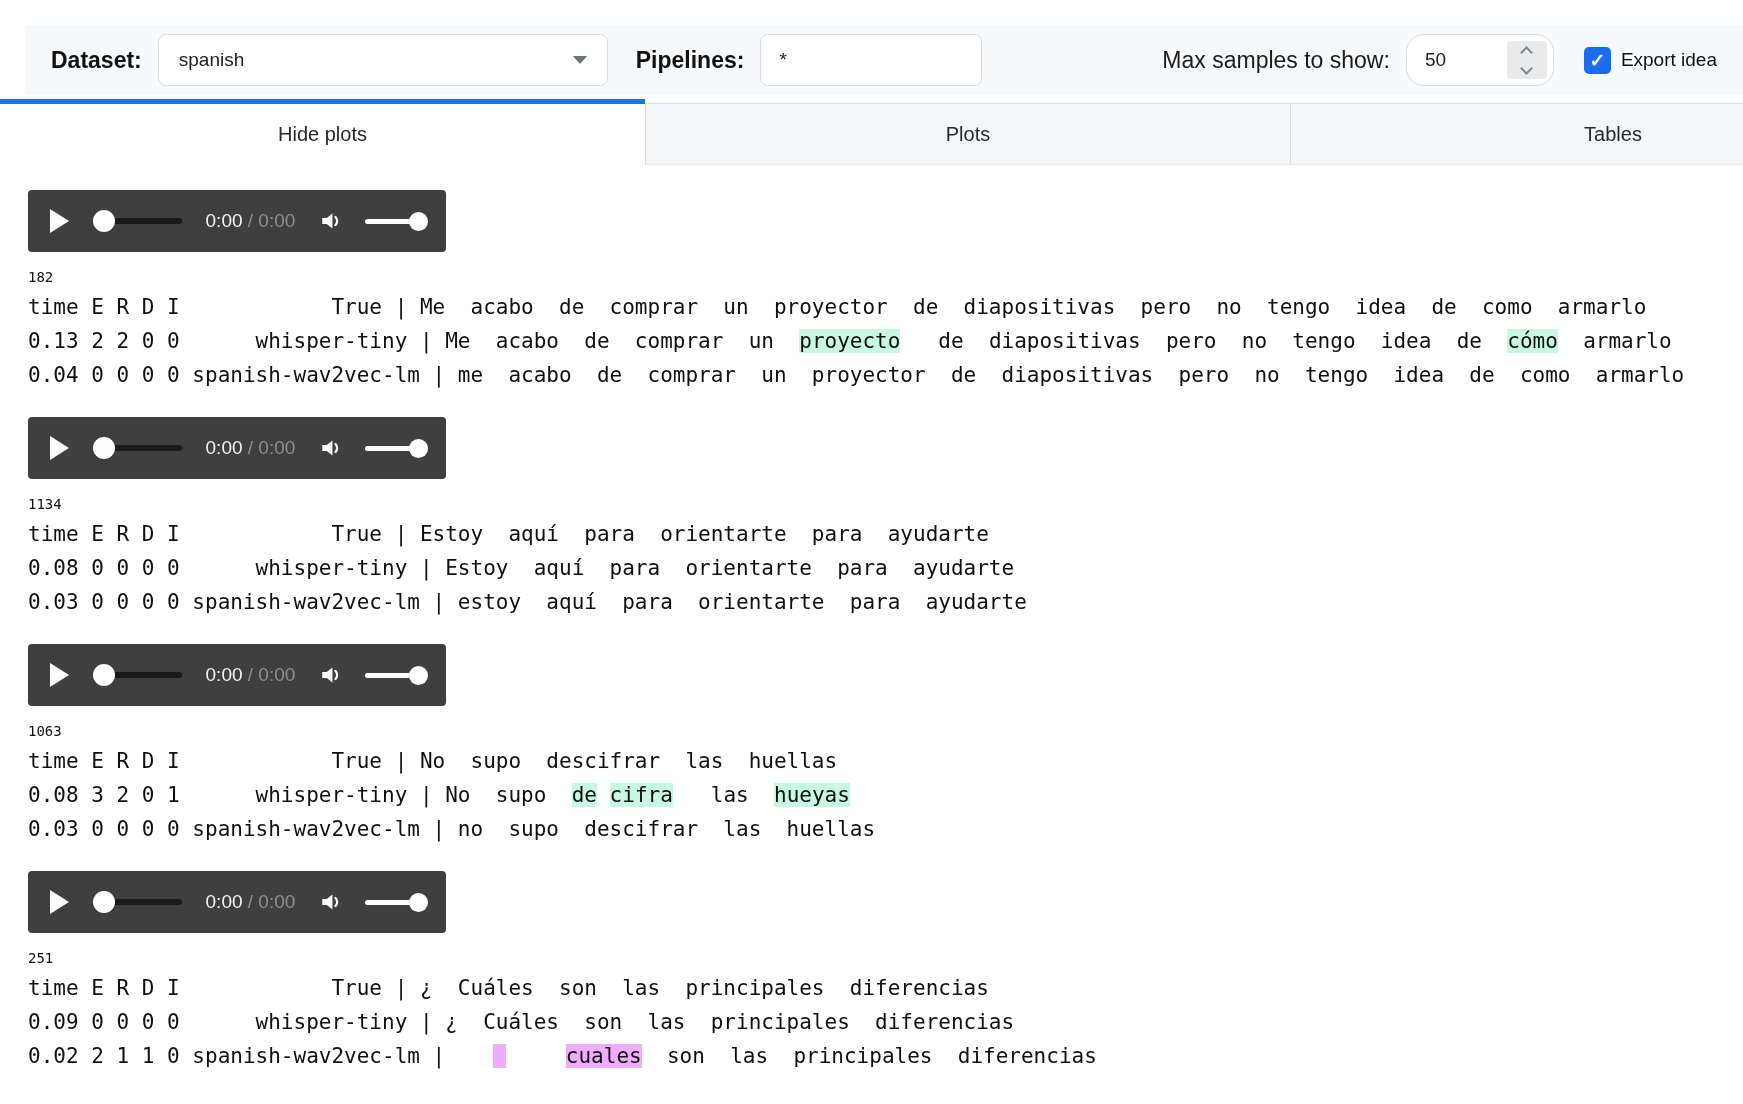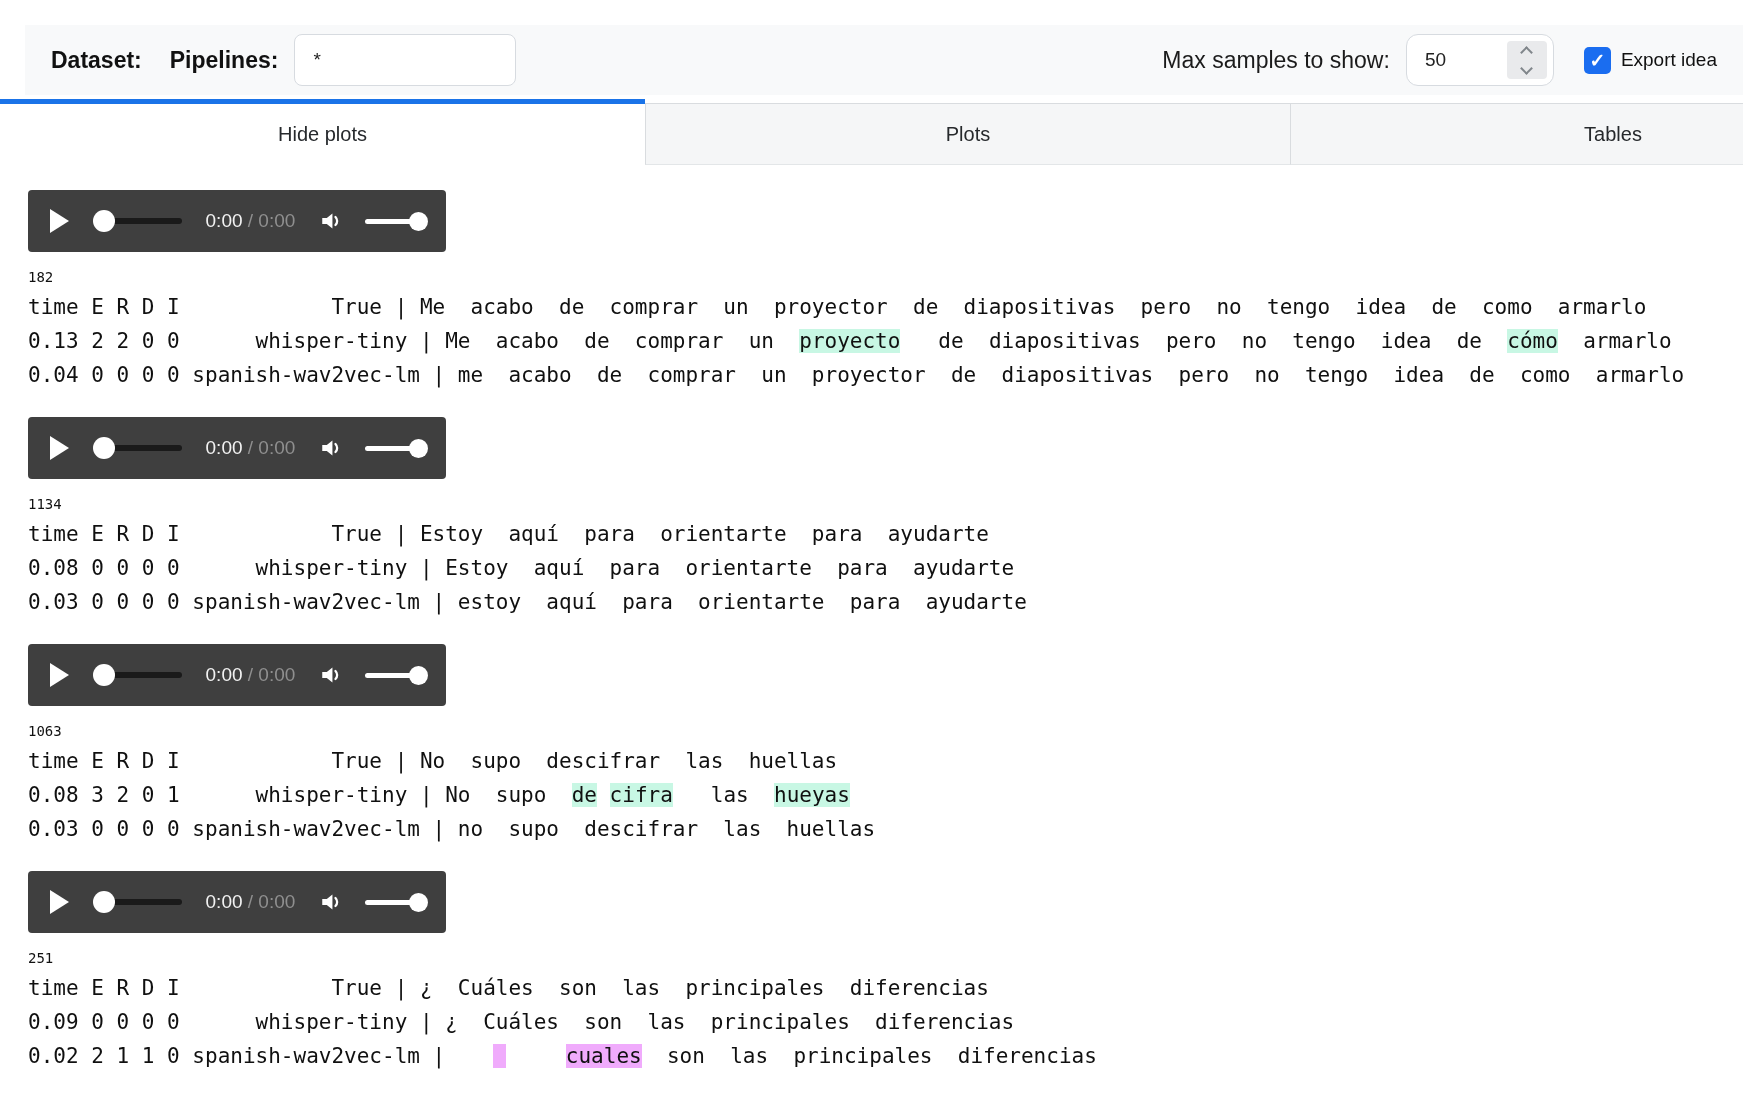--- a/index.html
+++ b/index.html
@@ -14,21 +14,21 @@
   .select-box { width: 450px; height: 52px; margin-left: 16px; background: #fff;
     border: 1px solid #d7dbe0; border-radius: 8px; display: flex; align-items: center;
     justify-content: space-between; padding: 0 20px; font-size: 19px; color: #222; cursor: pointer; }
   .arrow-down { width: 0; height: 0; border-left: 7px solid transparent;
     border-right: 7px solid transparent; border-top: 8px solid #6d7378; }
   .text-input { width: 222px; height: 52px; margin-left: 16px; background: #fff;
     border: 1px solid #d7dbe0; border-radius: 8px; padding: 0 18px; font-size: 19px;
     color: #222; font-family: "Liberation Sans", sans-serif; outline: none; }
   .num-wrap { position: relative; width: 148px; height: 52px; margin-left: 16px; }
   .num-input { width: 100%; height: 100%; background: #fff; border: 1px solid #d7dbe0;
-    border-radius: 12px; padding: 0 54px 0 18px; font-size: 19px; color: #222;
+    border-radius: 18px; padding: 0 54px 0 18px; font-size: 19px; color: #222;
     font-family: "Liberation Sans", sans-serif; outline: none; }
   .spinner { position: absolute; right: 7px; top: 7px; width: 40px; height: 38px;
     background: #e9eaec; border-radius: 4px; display: flex; flex-direction: column;
     align-items: center; justify-content: center; gap: 7px; cursor: pointer; }
   .chev { width: 9px; height: 9px; border-right: 2px solid #80868b; border-bottom: 2px solid #80868b; }
   .chev.up { transform: rotate(-135deg); margin-top: 3px; }
   .chev.down { transform: rotate(45deg); margin-bottom: 3px; }
   .spacer { flex: 1; }
   .gap28 { width: 28px; flex: none; }
   .checkbox-row { display: flex; align-items: center; margin-left: 30px; cursor: pointer; }
@@ -74,20 +74,24 @@
     font-size: 21px; line-height: 34px; color: #101010; white-space: pre; }
   .line { white-space: pre; }
   .hl-mint { background: #c8f7e4; }
   .hl-yellow { background: #f0abfc; margin-left: 35px; }
 </style>
 </head>
 <body>
 
 <div class="topbar">
   <span class="ctl-label">Dataset:</span>
+  <div class="select-box">
+    <span>spanish</span>
+    <span class="arrow-down"></span>
+  </div>
   <div class="gap28"></div>
   <span class="ctl-label">Pipelines:</span>
   <input class="text-input" value="*" style="">
   <div class="spacer"></div>
   <span class="ctl-label normal">Max samples to show:</span>
   <div class="num-wrap">
     <input class="num-input" value="50" style="">
     <div class="spinner">
       <div class="chev up"></div>
       <div class="chev down"></div>

